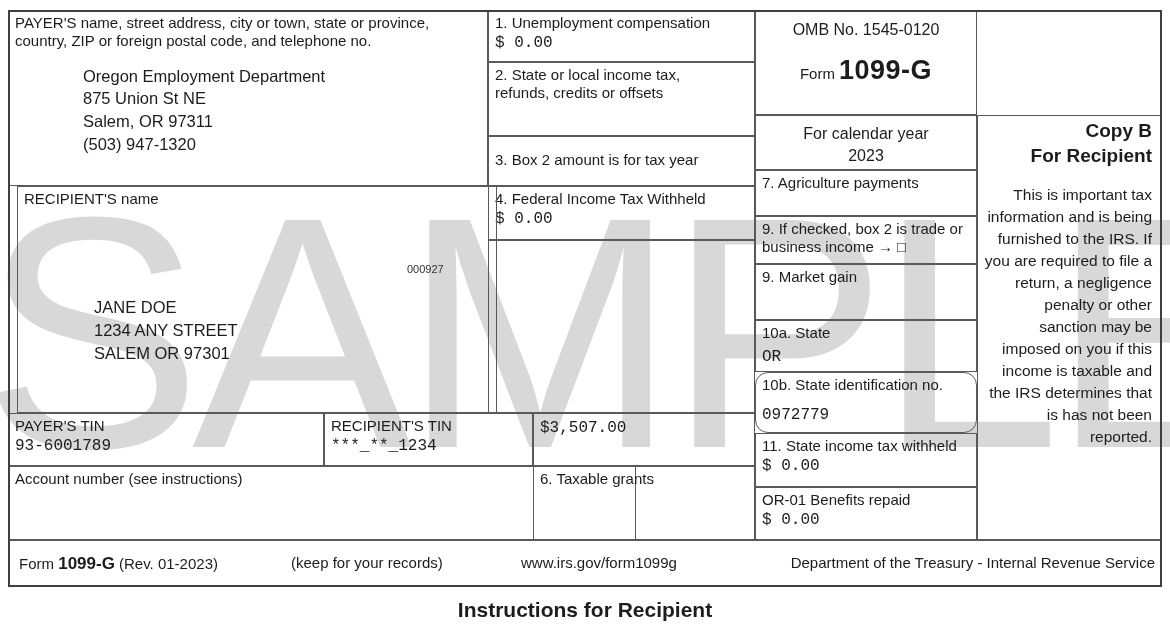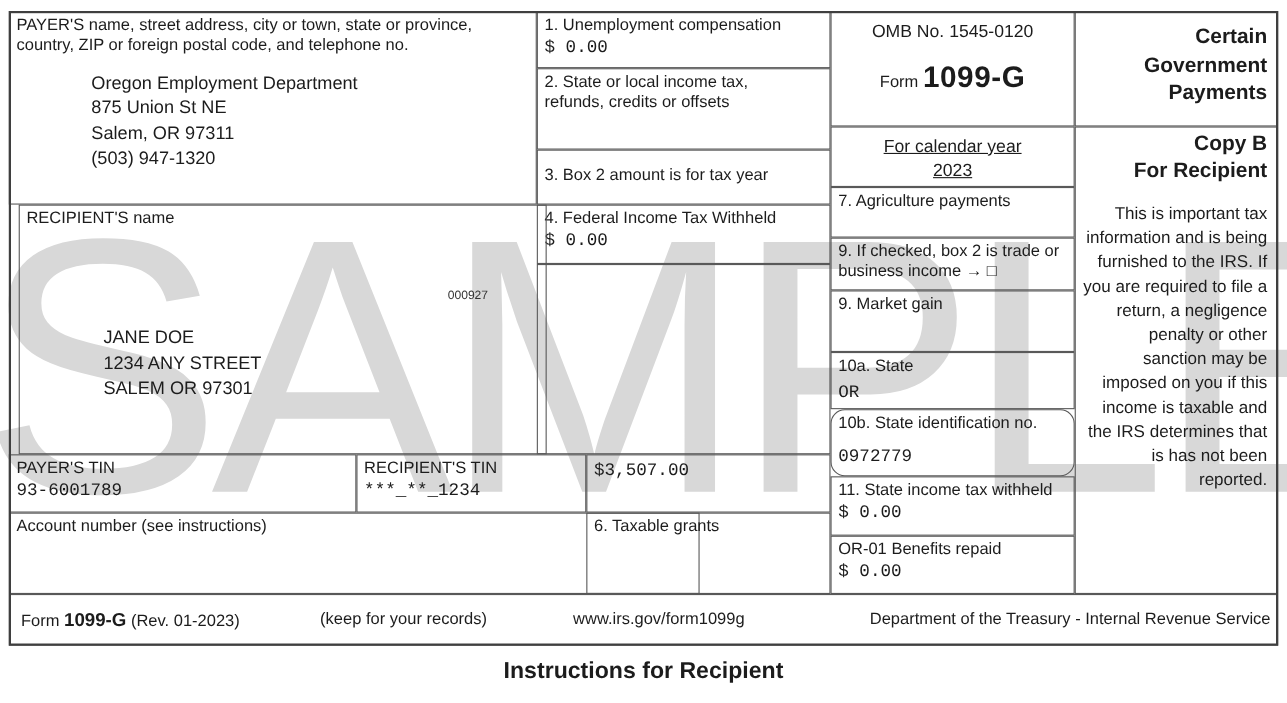--- a/index.html
+++ b/index.html
@@ -19,21 +19,21 @@
   .r-addr{margin:88px 0 0 70px;font-size:16.5px;line-height:1.38;}
   .center{text-align:center;}
   .right{text-align:right;}
   .bold{font-weight:bold;}
   .form-big{font-size:27px;font-weight:bold;letter-spacing:0.5px;}
   .omb-line{font-size:16px;margin-top:6px;}
   .form-line{margin-top:14px;font-size:15px;}
   .title-cell{font-size:19px;font-weight:bold;line-height:1.35;padding-top:10px;padding-right:9px;}
   .copy-head{font-size:19px;font-weight:bold;line-height:1.3;padding-right:3px;}
   .notice{margin-top:16px;font-size:15.5px;line-height:1.42;text-align:right;padding-right:3px;}
-  .cal{font-size:16px;margin-top:4px;line-height:1.35;text-decoration:underline;}
+  .cal{font-size:16px;margin-top:4px;line-height:1.35;}
   .footer-cell{font-size:15px;}
   .footer-item{position:absolute;top:13px;white-space:nowrap;}
   .f-big{font-size:17px;font-weight:bold;}
   #instructions-title{position:absolute;left:0;top:598px;width:1170px;text-align:center;
         font-size:21px;font-weight:bold;z-index:1;}
   .chk-line{white-space:nowrap;}
 </style>
 </head>
 <body>
 
@@ -148,25 +148,20 @@
   <div class="cell" style="left:755px;top:433px;width:222px;height:54px;">
     <span class="lbl">11. State income tax withheld</span>
     <span class="val">$ 0.00</span>
   </div>
 
   <div class="cell" style="left:755px;top:487px;width:222px;height:53px;">
     <span class="lbl">OR-01 Benefits repaid</span>
     <span class="val">$ 0.00</span>
   </div>
 
-  <div class="cell right title-cell" style="left:977px;top:10px;width:185px;height:105px;">
-    <div>Certain</div>
-    <div>Government</div>
-    <div>Payments</div>
-  </div>
 
   <div class="cell" style="left:977px;top:115px;width:185px;height:425px;">
     <div class="copy-head right">
       <div>Copy B</div>
       <div>For Recipient</div>
     </div>
     <div class="notice">This is important tax information and is being furnished to the IRS. If you are required to file a return, a negligence penalty or other sanction may be imposed on you if this income is taxable and the IRS determines that is has not been reported.</div>
   </div>
 
   <div class="cell footer-cell" style="left:8px;top:540px;width:1154px;height:47px;">

